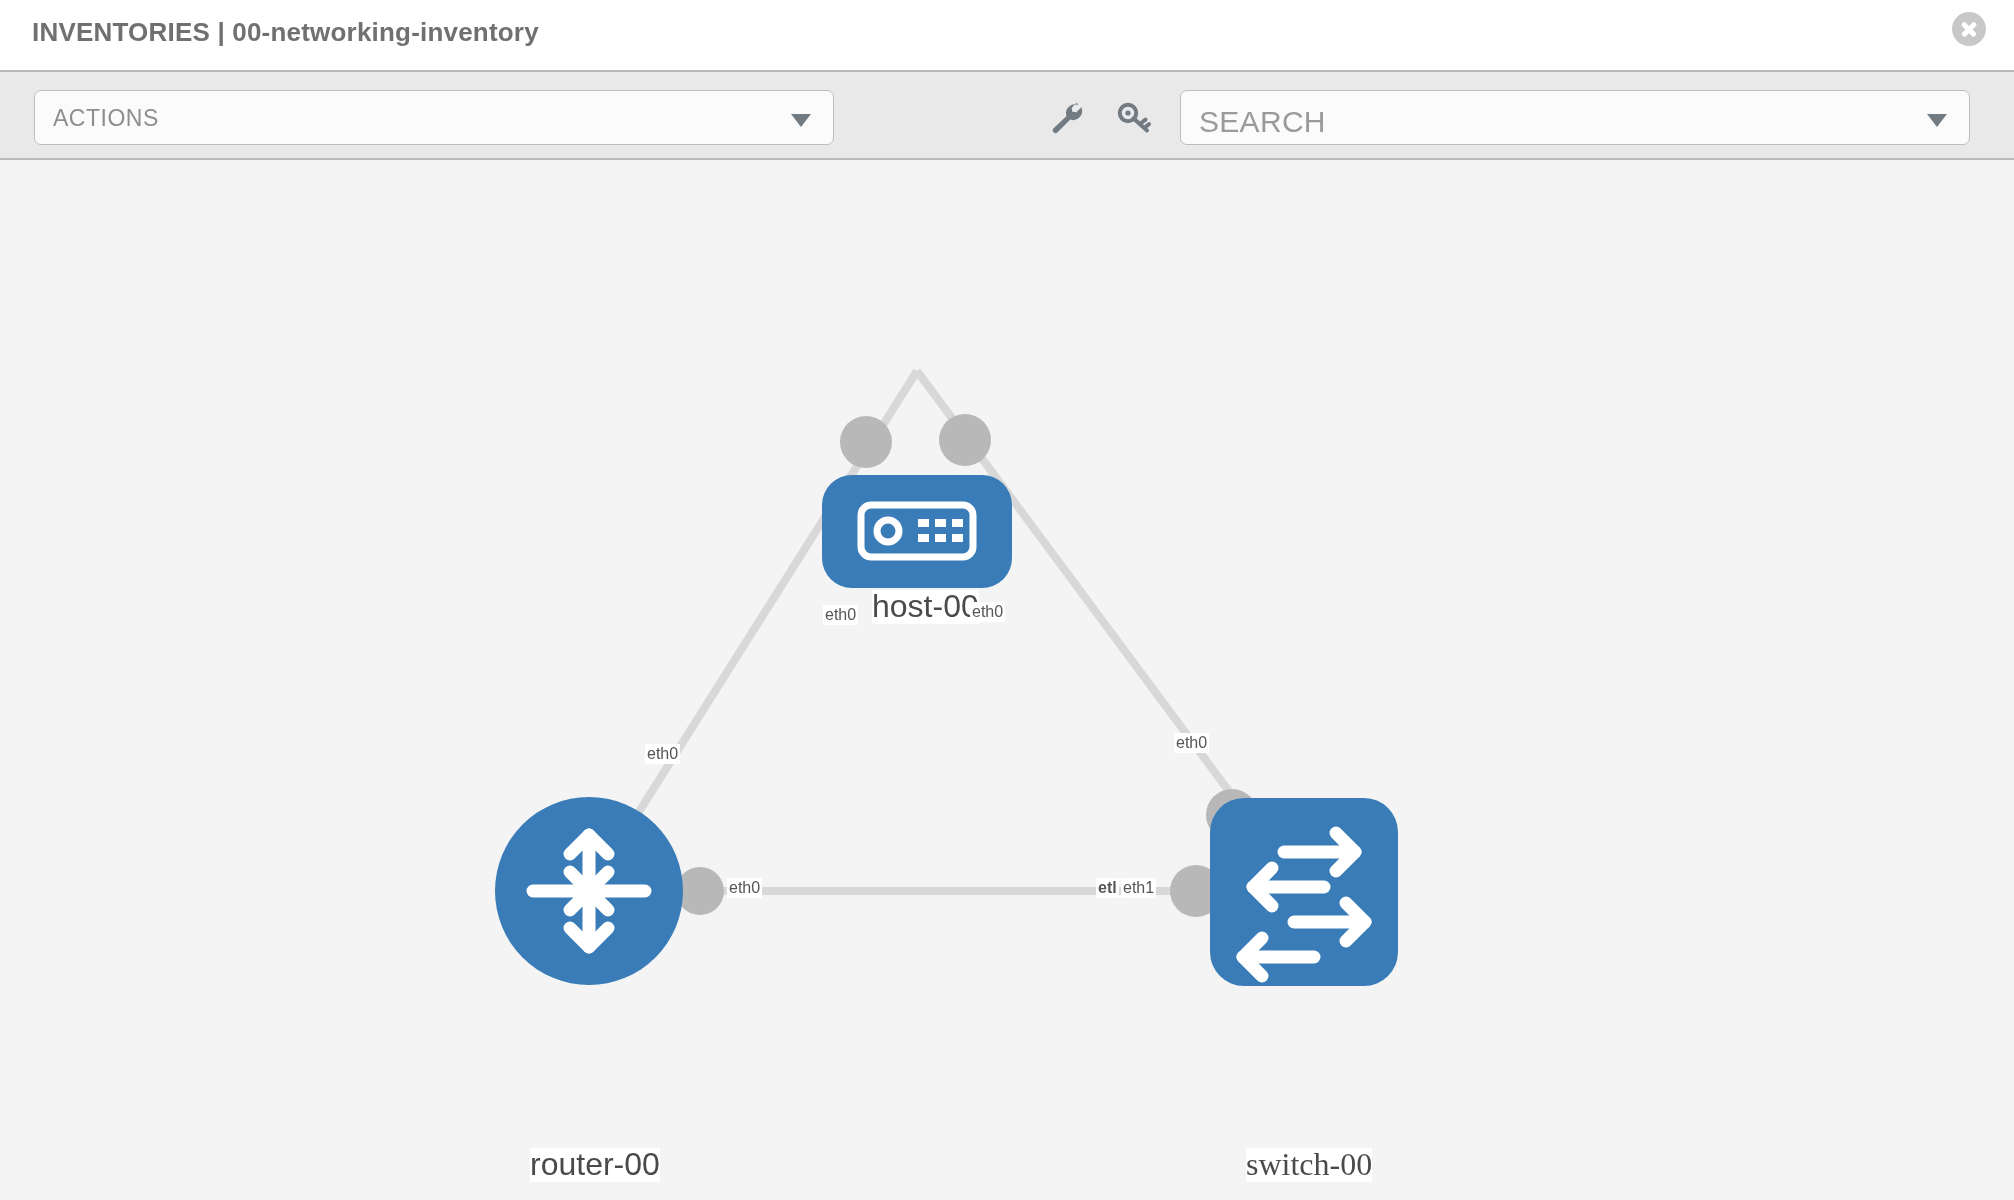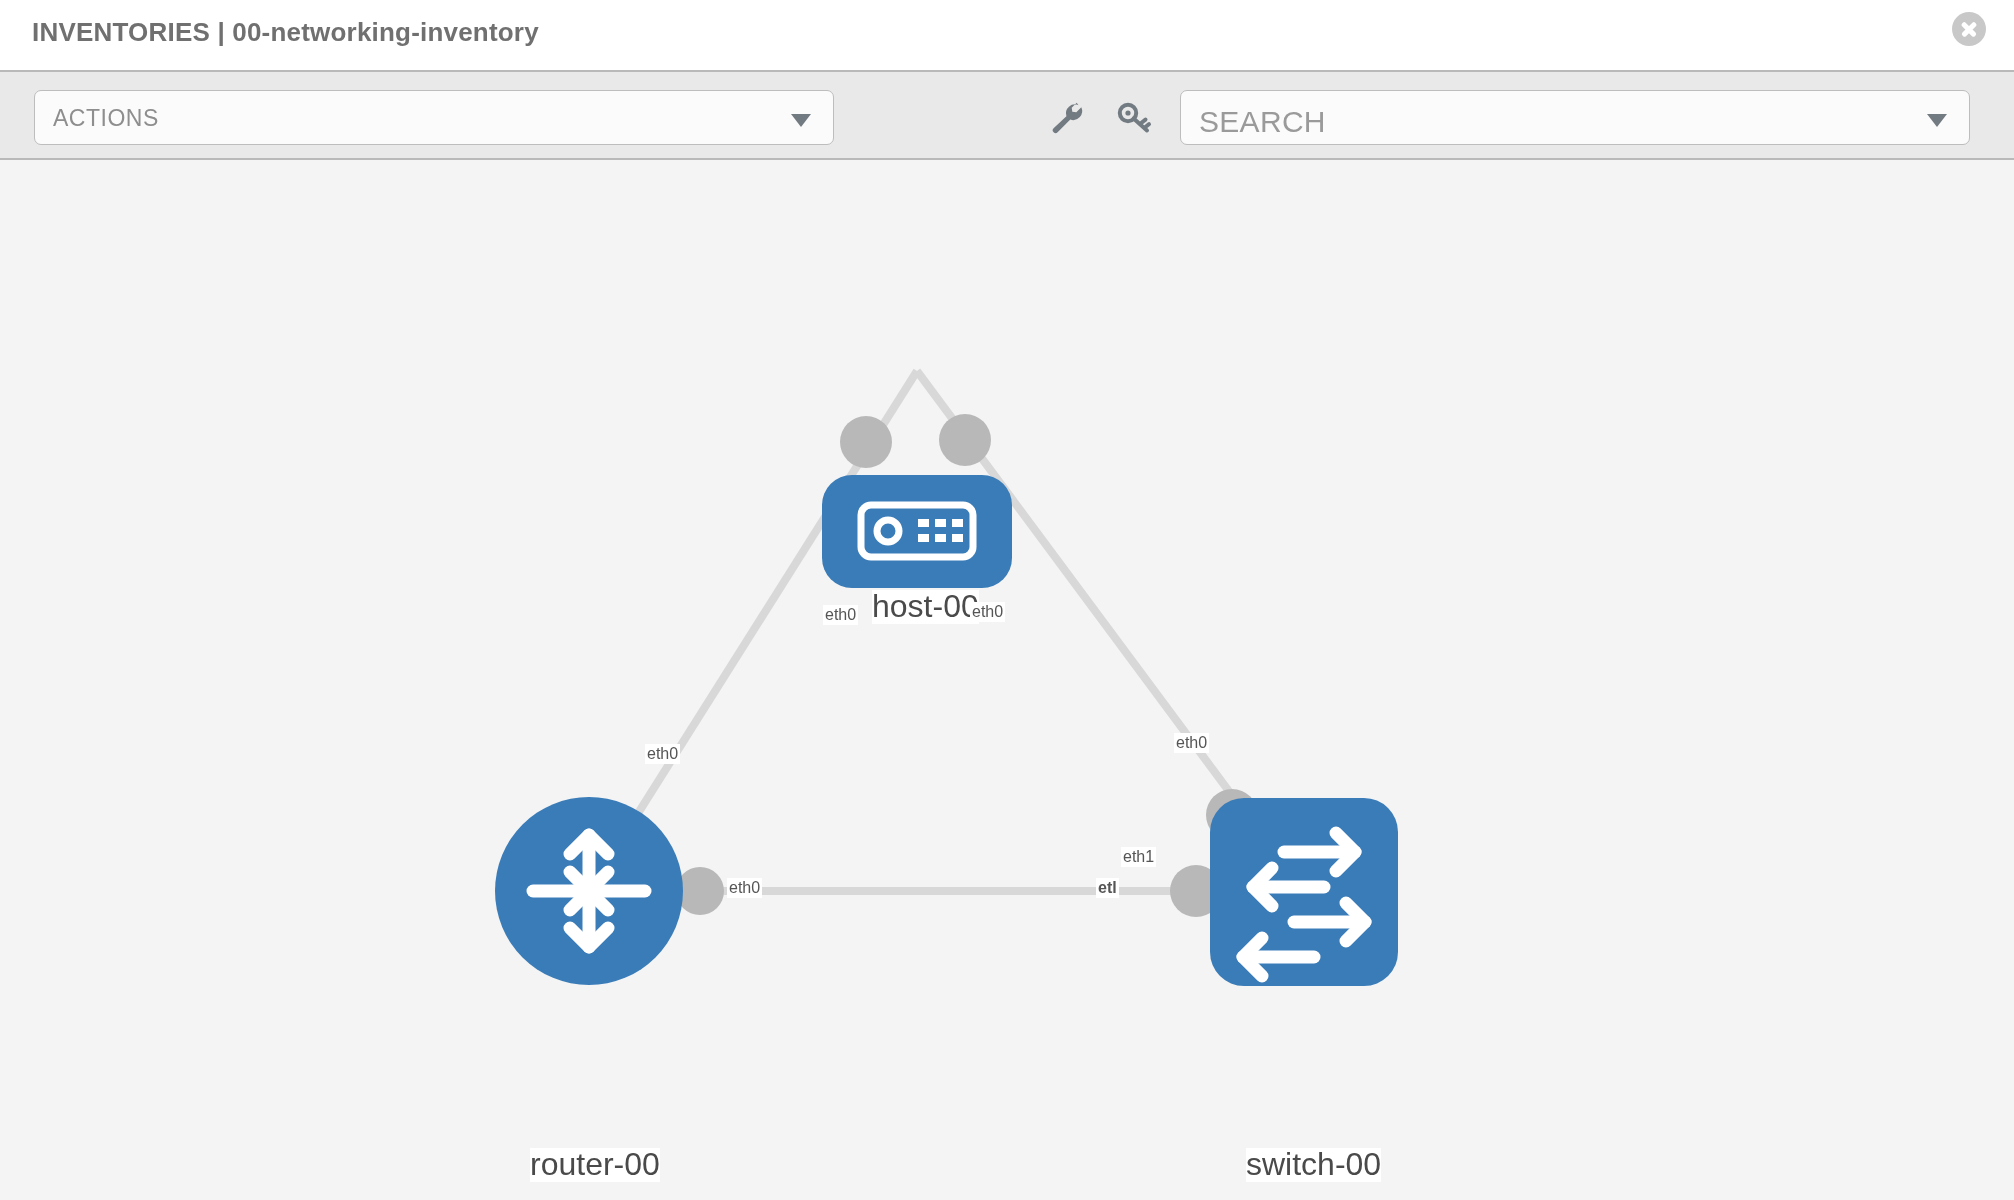--- a/index.html
+++ b/index.html
@@ -346,31 +346,31 @@
           <path d="M1314 797 L1243 797"></path>
           <path d="M1262 778 L1243 797 L1262 816"></path>
         </g>
       </g>
     </svg>
 
     <div class="node-label big" style="left:872px; top:430px;">host-00</div>
 
     <div class="node-label big" style="left:530px; top:988px;text-align:right;">router-00</div>
 
-    <div class="node-label big" style="left:1246px; top:988px;">switch-00</div>
+    <div class="node-label big" style="left:1246px; top:988px;font-family:Liberation Serif, serif;">switch-00</div>
 
     <div class="edge-label" style="left:823px; top:445px;">eth0</div>
 
     <div class="edge-label" style="left:970px; top:442px;">eth0</div>
 
     <div class="edge-label" style="left:645px; top:584px;">eth0</div>
 
     <div class="edge-label" style="left:1174px; top:573px;">eth0</div>
 
     <div class="edge-label" style="left:727px; top:718px;">eth0</div>
 
     <div class="edge-label" style="left:1096px; top:718px;font-weight:bold;">etl</div>
 
-    <div class="edge-label" style="left:1121px; top:687px;">eth1</div>
+    <div class="edge-label" style="left:1121px; top:718px;">eth1</div>
   </div>
 
 
 </div>
 
 </body></html>

